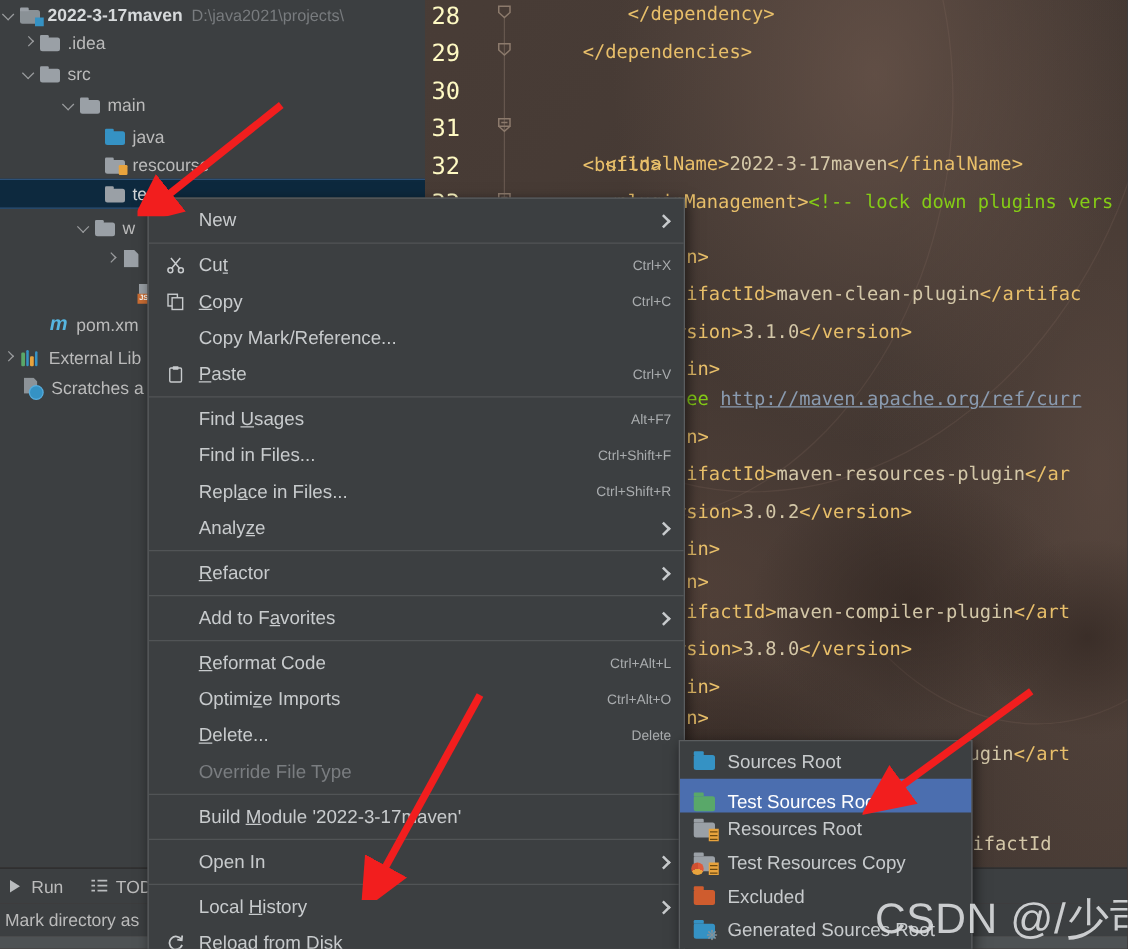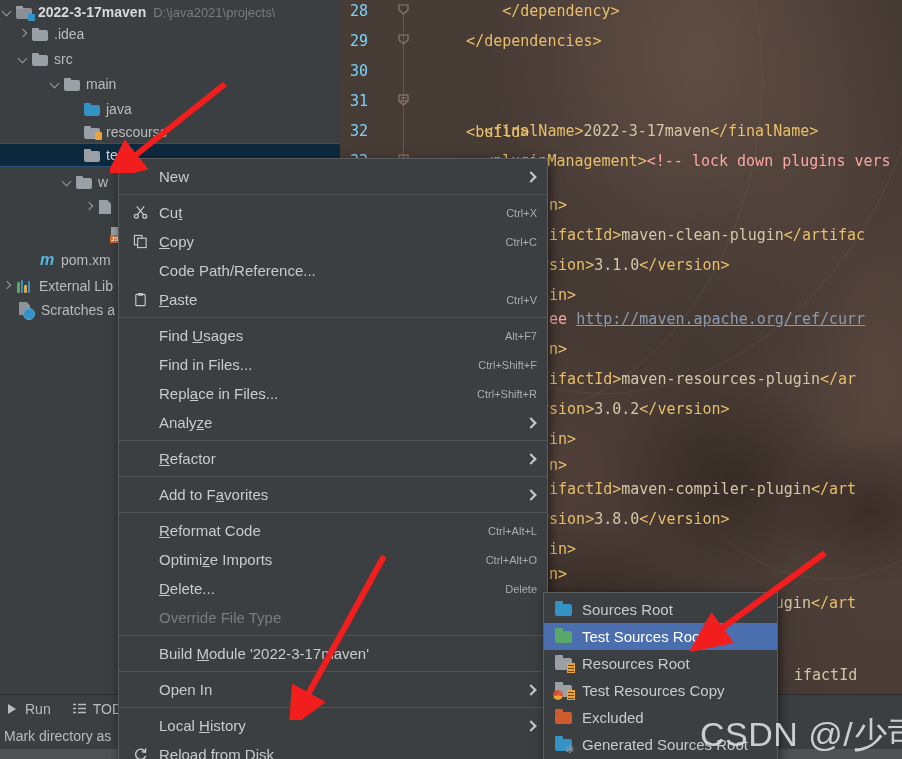--- a/index.html
+++ b/index.html
@@ -175,22 +175,22 @@
     font-size: 15px;
   }
   .gutter {
     position: absolute; left: 0; top: 0;
     width: 90px; height: 694px;
   }
   .lineno {
     position: absolute;
     right: 62px;
     font-family: "DejaVu Sans Mono", monospace;
-    font-size: 15px;
-    color: #7dd3fc;
+    font-size: 19px;
+    color: #fef9c3;
     text-align: right;
     width: 26px;
   }
   .fold-rail {
     position: absolute;
     left: 63px; top: 12px;
     width: 1px; height: 150px;
     background: rgba(140,120,108,0.45);
   }
   .fold-marker {
@@ -202,21 +202,21 @@
   .code-line {
     position: absolute;
     left: 90px;
     white-space: pre;
     font-family: "DejaVu Sans Mono", monospace;
     font-size: 15px;
     letter-spacing: 0px;
   }
   .tag { color: #e8bf6a; }
   .txt { color: #d3c7a8; }
-  .cmt { color: #fca5a5; }
+  .cmt { color: #84cc16; }
   .lnk { color: #8a9bb0; text-decoration: underline; }
 
   
   .ctx-menu {
     position: absolute;
     left: 118px; top: 158px;
     width: 430px;
     background: #3c3f41;
     border: 1px solid #5a5d5f;
     box-shadow: 2px 3px 10px rgba(0,0,0,0.55);
@@ -267,21 +267,21 @@
     padding: 3px 0;
     z-index: 45;
   }
   .smi {
     height: 27px;
     display: flex; align-items: center;
     padding: 0 10px;
     color: #c8cbcd;
     font-size: 15px;
   }
-  .smi.sel { background: #4b6eaf; color: #ffffff; }
+  .smi.sel { background: #4b6eaf; color: #ffffff; align-items: flex-end; }
   .smi .sico {
     width: 20px; flex: 0 0 20px; height: 15px;
     margin-right: 8px; position: relative;
   }
   .sfold {
     position: absolute; left: 1px; top: 2px;
     width: 17px; height: 12px;
     border-radius: 1px 2px 2px 2px;
   }
   .sfold::after {
@@ -417,21 +417,21 @@
     <div class="code-line" style="top:340px; left:200px;"><span class="tag">in&gt;</span></div>
     <div class="code-line" style="top:370px; left:200px;"><span class="tag">tifactId&gt;</span><span class="txt">maven-resources-plugin</span><span class="tag">&lt;/ar</span></div>
     <div class="code-line" style="top:400px; left:200px;"><span class="tag">rsion&gt;</span><span class="txt">3.0.2</span><span class="tag">&lt;/version&gt;</span></div>
     <div class="code-line" style="top:430px; left:200px;"><span class="tag">gin&gt;</span></div>
     <div class="code-line" style="top:456px; left:200px;"><span class="tag">in&gt;</span></div>
     <div class="code-line" style="top:480px; left:200px;"><span class="tag">tifactId&gt;</span><span class="txt">maven-compiler-plugin</span><span class="tag">&lt;/art</span></div>
     <div class="code-line" style="top:510px; left:200px;"><span class="tag">rsion&gt;</span><span class="txt">3.8.0</span><span class="tag">&lt;/version&gt;</span></div>
     <div class="code-line" style="top:540px; left:200px;"><span class="tag">gin&gt;</span></div>
     <div class="code-line" style="top:565px; left:200px;"><span class="tag">in&gt;</span></div>
     <div class="code-line" style="top:594px; left:200px;"><span class="tag">tifactId&gt;</span><span class="txt">maven-surefire-plugin</span><span class="tag">&lt;/art</span></div>
-    <div class="code-line" style="top:666px; left:438px;padding-left:16px;"><span class="txt">ifactId</span></div>
+    <div class="code-line" style="top:666px; left:438px;"><span class="txt">ifactId</span></div>
 
     <div style="position:absolute; left:0px; top:180px; width:1px; height:430px; background:rgba(140,120,108,0.35);"></div>
   </div>
 
   <div class="project-panel">
 
     <div class="tree-row" style="top:0px; padding-left:0px;">
       <span class="arrow down"></span>
       <span class="folder-ico module">
           <span class="badge-mod"></span>
@@ -542,21 +542,21 @@
             <rect x="1.5" y="1.5" width="8" height="10" fill="none" stroke="#c8cbcd" stroke-width="1.2"></rect>
             <rect x="5" y="4.5" width="9" height="10" fill="#3c3f41" stroke="#c8cbcd" stroke-width="1.2"></rect>
           </svg>
       </span>
       <span class="mlabel"><span class="u">C</span>opy</span>
       <span class="mshort">Ctrl+C</span>
     </div>
 
     <div class="mi">
       <span class="icoslot"></span>
-      <span class="mlabel">Code Path/Reference...</span>
+      <span class="mlabel">Copy Mark/Reference...</span>
     </div>
 
     <div class="mi">
       <span class="icoslot">
         <svg width="15" height="15" viewBox="0 0 16 16">
             <rect x="3" y="2.5" width="10" height="12" rx="1" fill="none" stroke="#c8cbcd" stroke-width="1.2"></rect>
             <rect x="5.5" y="1" width="5" height="3" rx="0.6" fill="#c8cbcd"></rect>
           </svg>
       </span>
       <span class="mlabel"><span class="u">P</span>aste</span>

